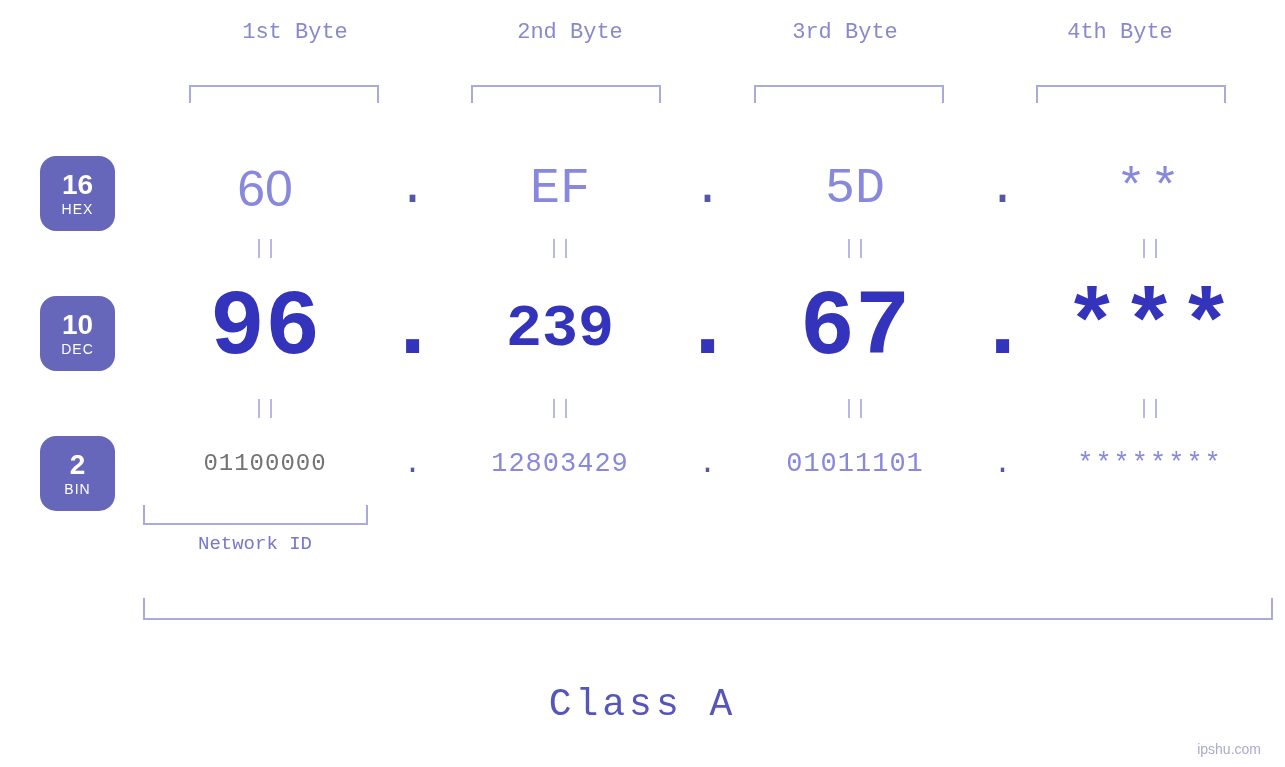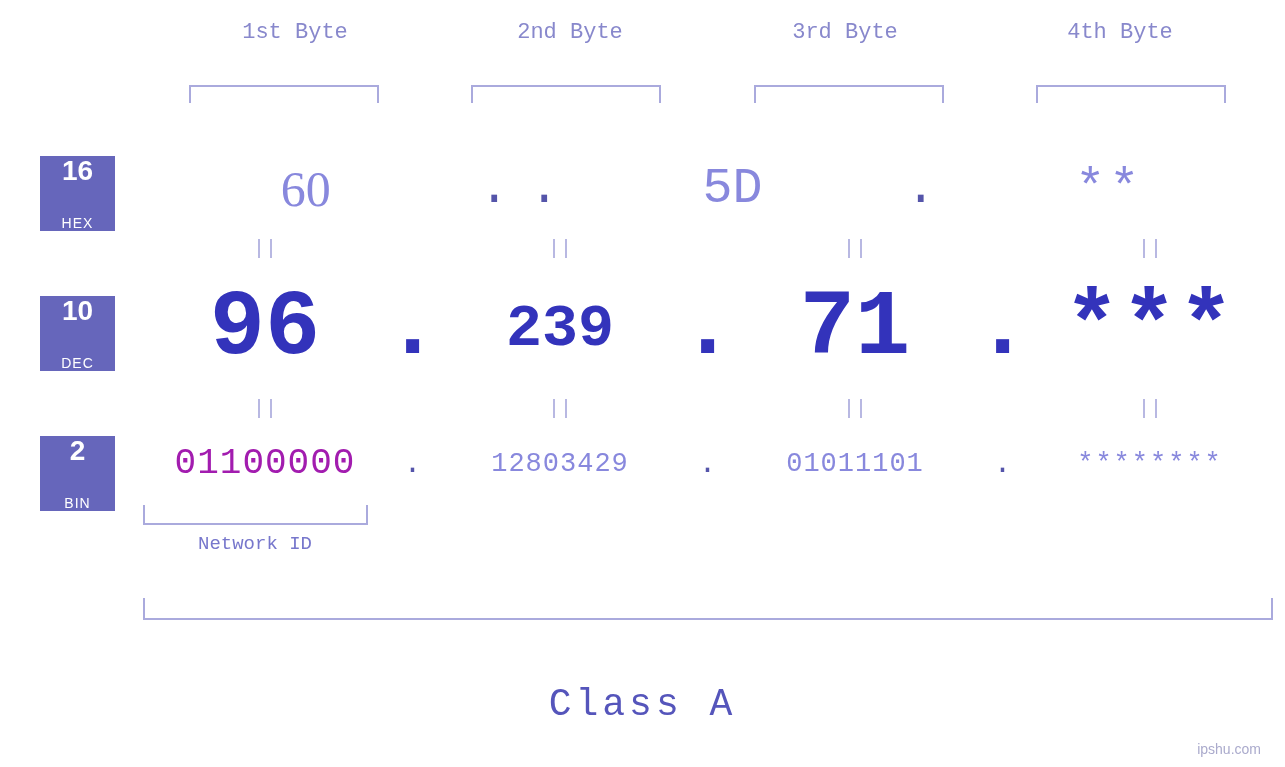--- a/index.html
+++ b/index.html
@@ -52,22 +52,22 @@
     }
 
     .base-badge {
       background: #6666bb;
       color: white;
       width: 75px;
       height: 75px;
       display: flex;
       flex-direction: column;
       align-items: center;
-      justify-content: space-between;
-      border-radius: 0;
+      justify-content: center;
+      border-radius: 16px;
       margin-bottom: 30px;
     }
 
     .base-badge .base-num {
       font-size: 28px;
       font-weight: bold;
       font-family: Arial, sans-serif;
       line-height: 1.1;
     }
 
@@ -157,25 +157,28 @@
       <div class="base-badge" style="margin-bottom: 0;">
         <span class="base-num">2</span>
         <span class="base-name">BIN</span>
       </div>
     </div>
 
     <div class="rows-container">
 
       <div style="display:flex; flex-direction:row; align-items:center; height:85px;">
         <div class="byte-cell">
-          <span style="font-size:50px; color:#8888dd; font-family:Liberation Serif, serif;">60</span>
+          <span style="font-size:50px; color:#8888dd; font-family:Liberation Sans, sans-serif;">60</span>
         </div>
         <div class="dot-cell">
           <span style="font-size:50px; color:#5555aa; font-family:'Courier New',monospace;">.</span>
         </div>
+        <div class="byte-cell">
+          <span style="font-size:50px; color:#8888dd; font-family:'Courier New',monospace;">EF</span>
+        </div>
         <div class="dot-cell">
           <span style="font-size:50px; color:#5555aa; font-family:'Courier New',monospace;">.</span>
         </div>
         <div class="byte-cell">
           <span style="font-size:50px; color:#8888dd; font-family:'Courier New',monospace;">5D</span>
         </div>
         <div class="dot-cell">
           <span style="font-size:50px; color:#5555aa; font-family:'Courier New',monospace;">.</span>
         </div>
         <div class="byte-cell">
@@ -208,21 +211,21 @@
         <div class="dot-cell">
           <span style="font-size:92px; font-weight:bold; color:#3333bb; font-family:'Courier New',monospace;">.</span>
         </div>
         <div class="byte-cell">
           <span style="font-size:60px; font-weight:bold; color:#3333bb; font-family:'Courier New',monospace;">239</span>
         </div>
         <div class="dot-cell">
           <span style="font-size:92px; font-weight:bold; color:#3333bb; font-family:'Courier New',monospace;">.</span>
         </div>
         <div class="byte-cell">
-          <span style="font-size:92px; font-weight:bold; color:#3333bb; font-family:'Courier New',monospace;">71</span>
+          <span style="font-size:92px; font-weight:bold; color:#3333bb; font-family:'Courier New',monospace;">67</span>
         </div>
         <div class="dot-cell">
           <span style="font-size:92px; font-weight:bold; color:#3333bb; font-family:'Courier New',monospace;">.</span>
         </div>
         <div class="byte-cell">
           <span style="font-size:92px; font-weight:bold; color:#3333bb; font-family:'Courier New',monospace; letter-spacing:2px;">***</span>
         </div>
       </div>
 
       <div style="display:flex; flex-direction:row; align-items:center; height:35px;">
@@ -238,21 +241,21 @@
           <span style="font-size:20px; color:#aaaadd; font-family:'Courier New',monospace;">||</span>
         </div>
         <div class="dot-cell"></div>
         <div class="byte-cell">
           <span style="font-size:20px; color:#aaaadd; font-family:'Courier New',monospace;">||</span>
         </div>
       </div>
 
       <div style="display:flex; flex-direction:row; align-items:center; height:75px;">
         <div class="byte-cell">
-          <span style="font-size:36px; color:#a21caf; font-family:'Courier New',monospace; letter-spacing:1px;">01100000</span>
+          <span style="font-size:24px; color:#737373; font-family:'Courier New',monospace; letter-spacing:1px;">01100000</span>
         </div>
         <div class="dot-cell">
           <span style="font-size:30px; color:#5555aa; font-family:'Courier New',monospace;">.</span>
         </div>
         <div class="byte-cell">
           <span style="font-size:27px; color:#8888dd; font-family:'Courier New',monospace; letter-spacing:1px;">12803429</span>
         </div>
         <div class="dot-cell">
           <span style="font-size:30px; color:#5555aa; font-family:'Courier New',monospace;">.</span>
         </div>

